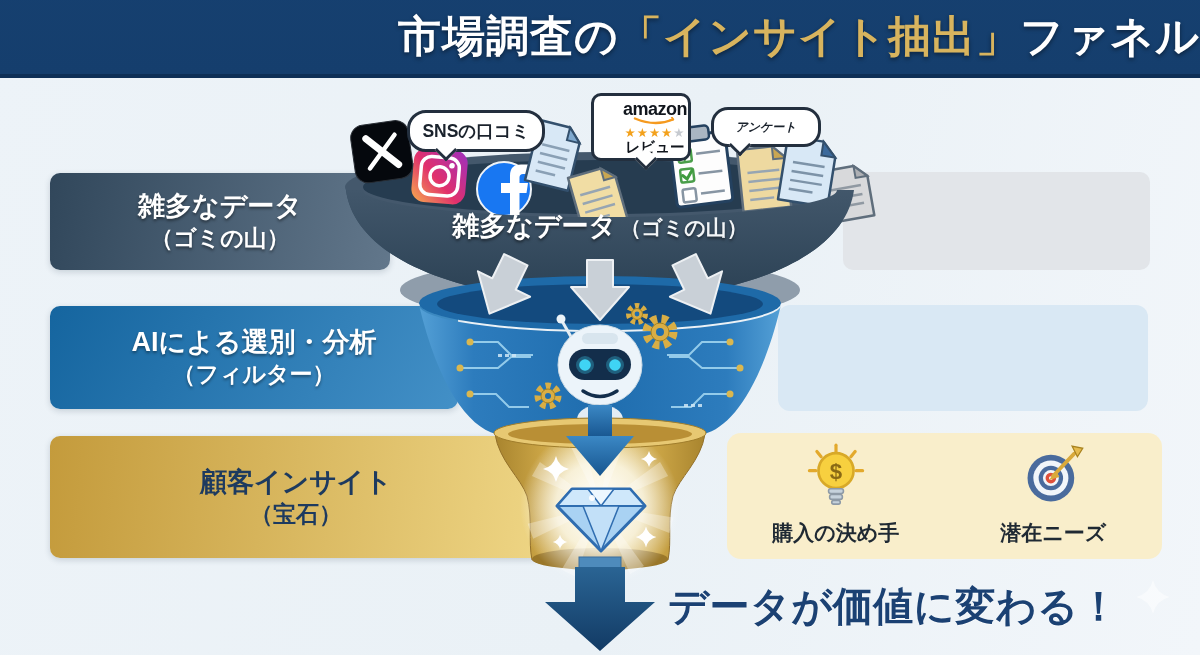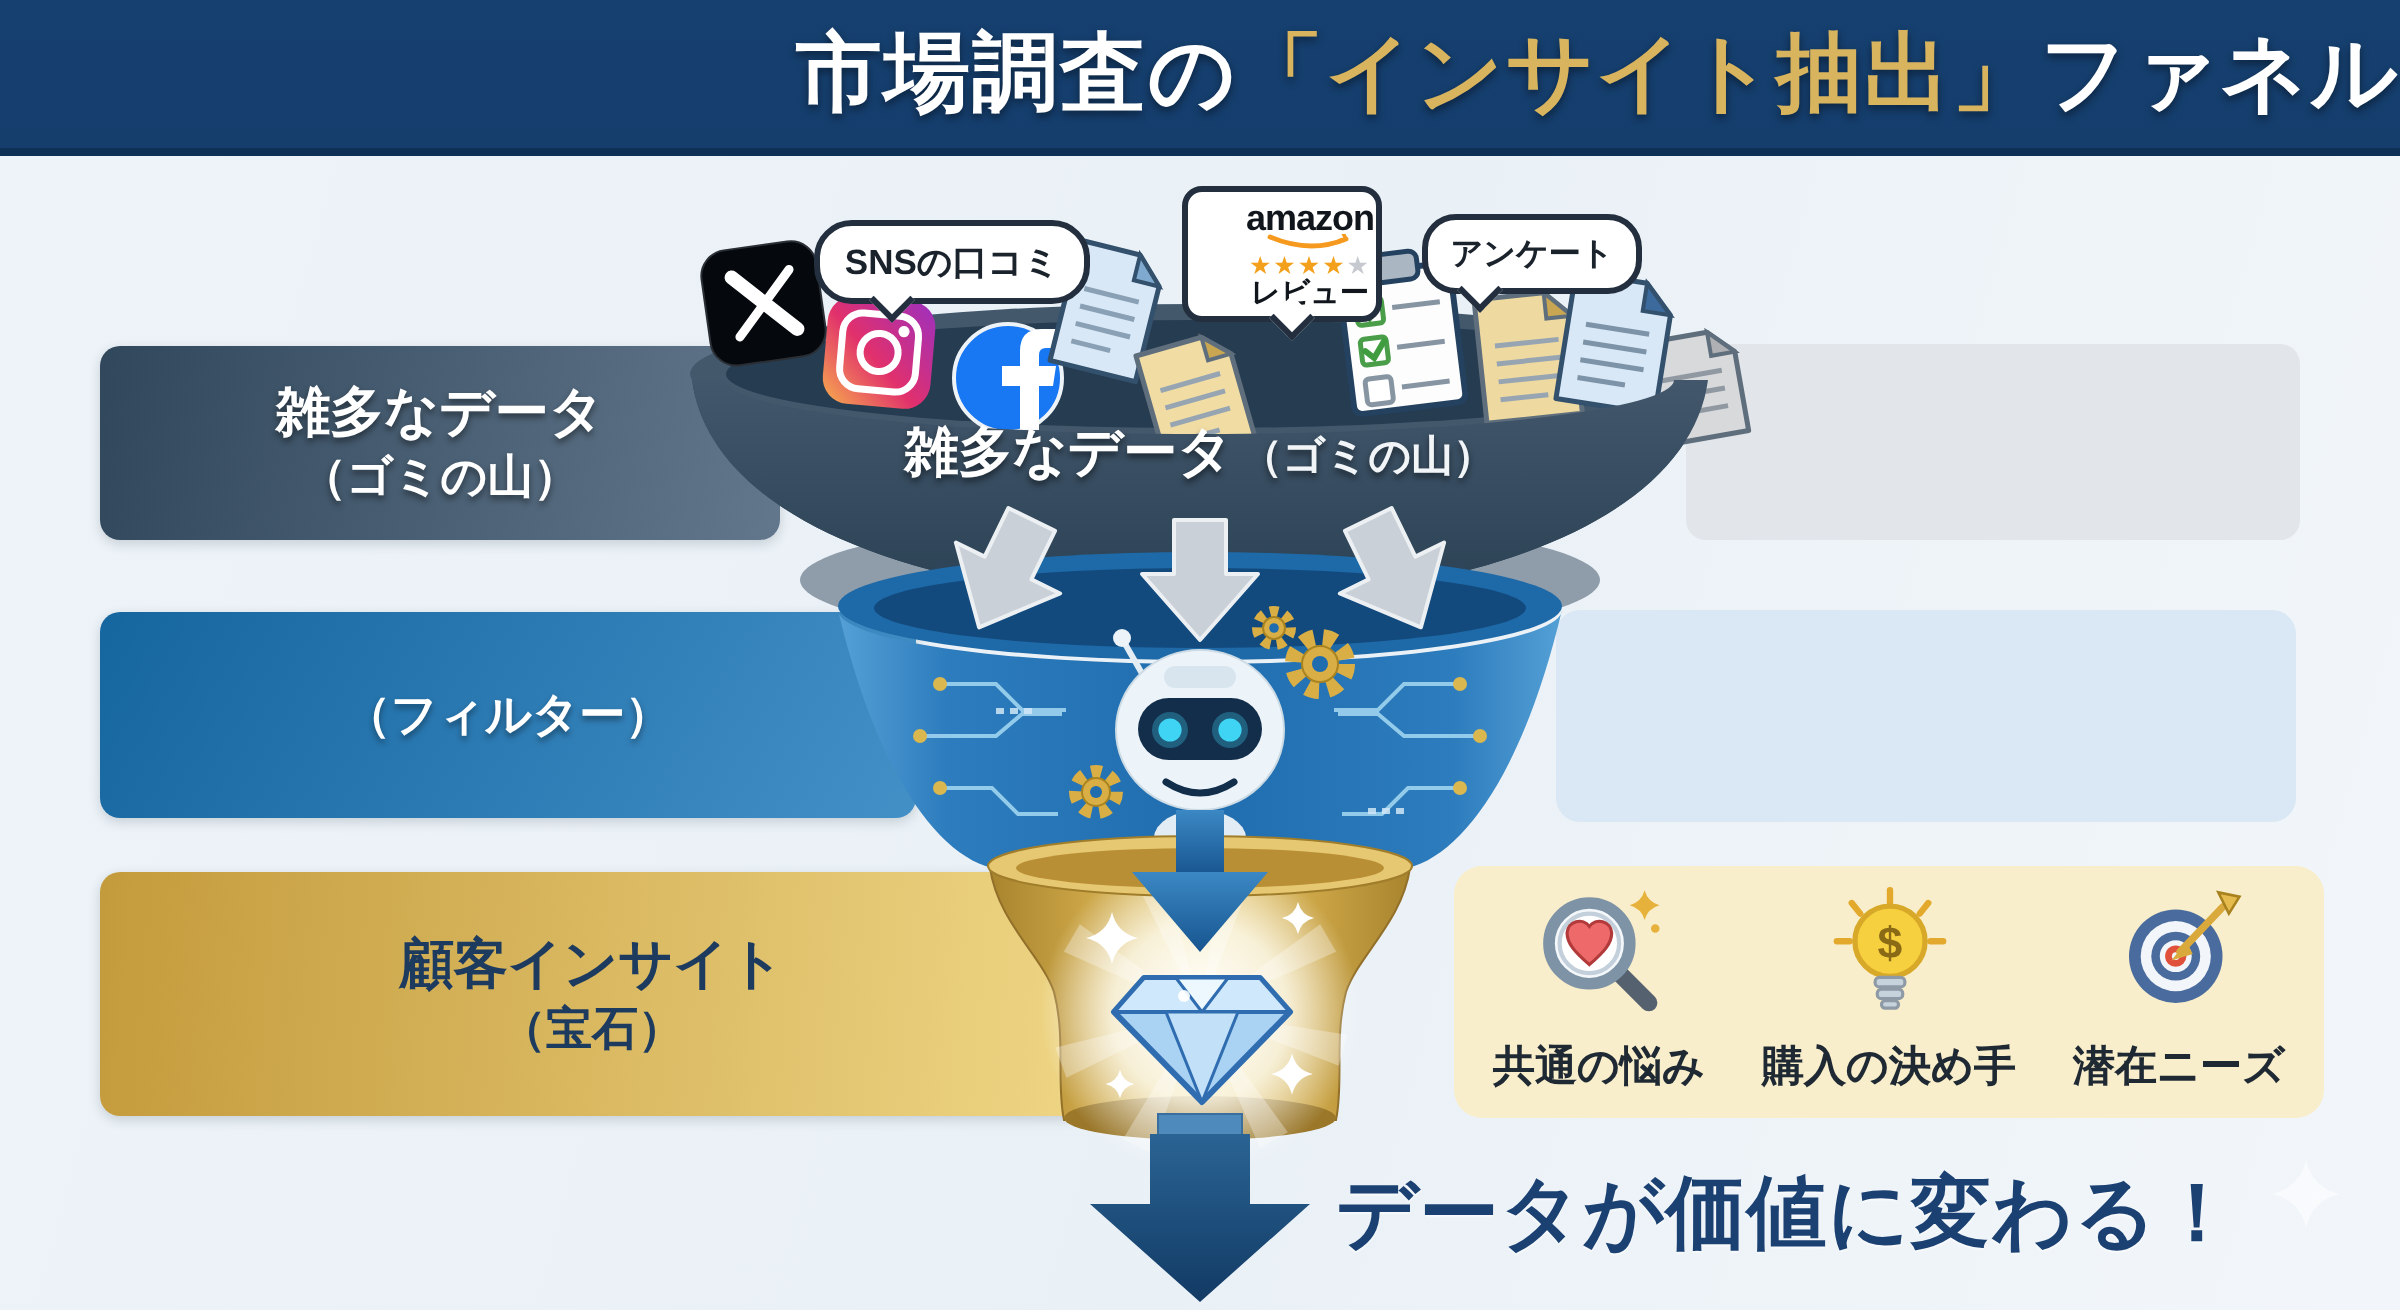--- a/index.html
+++ b/index.html
@@ -34,21 +34,21 @@
   
   .art{position:absolute;left:0;top:0;width:1200px;height:655px;z-index:2;}
   
   .overlay{position:absolute;z-index:3;text-align:right;}
   .bubble{position:absolute;z-index:3;background:#fff;border:3px solid #232f3e;
     display:flex;align-items:center;justify-content:center;font-weight:bold;color:#1a222c;}
   .bubble::after{content:"";position:absolute;bottom:-9px;width:13px;height:13px;background:#fff;
     border-right:3px solid #232f3e;border-bottom:3px solid #232f3e;transform:rotate(45deg);}
   .sns{left:407px;top:110px;width:132px;height:36px;border-radius:19px;font-size:17.5px;}
   .sns::after{left:28px;}
-  .survey{left:711px;top:107px;width:104px;height:34px;border-radius:17px;font-size:16px;}
+  .survey{left:711px;top:107px;width:104px;height:34px;border-radius:17px;font-size:12px;font-style:italic;}
   .survey::after{left:18px;}
   .amazon{left:591px;top:93px;width:100px;height:68px;border-radius:10px;
     flex-direction:column;justify-content:flex-start;padding-top:4px;box-sizing:border-box;padding-left:28px;}
   .amazon::after{left:44px;}
   .az-brand{font-size:18px;font-weight:bold;color:#11161d;line-height:1;letter-spacing:-.5px;}
   .az-smile{width:44px;height:9px;margin-top:-1px;}
   .az-stars{font-size:12.5px;line-height:1.15;letter-spacing:1px;}
   .az-stars .on{color:#f3a11c;}
   .az-stars .off{color:#c6cad0;}
   .az-label{font-size:14.5px;font-weight:bold;color:#11161d;line-height:1.1;}
@@ -67,41 +67,31 @@
     <h1 class="title"><span>市場調査の</span><span class="gold">「インサイト抽出」</span><span>ファネル</span></h1>
   </header>
 
   <div class="band b1l">
     <div class="l1">雑多なデータ</div>
     <div class="l2">（ゴミの山）</div>
   </div>
   <div class="band b1r"></div>
 
   <div class="band b2l">
+    <div class="l1">AIによる選別・分析</div>
     <div class="l2">（フィルター）</div>
   </div>
   <div class="band b2r"></div>
 
   <div class="band b3l">
     <div class="l1">顧客インサイト</div>
     <div class="l2">（宝石）</div>
   </div>
 
   <div class="band b3r">
-    <div class="insight">
-      <svg viewBox="0 0 64 64">
-        <path d="M0,-7 Q1.5,-1.5 7,0 Q1.5,1.5 0,7 Q-1.5,1.5 -7,0 Q-1.5,-1.5 0,-7 Z" transform="translate(53,9)" fill="#e7b23c"></path>
-        <circle cx="58" cy="20" r="2" fill="#e7b23c"></circle>
-        <line x1="41" y1="41" x2="55" y2="55" stroke="#55616e" stroke-width="8" stroke-linecap="round"></line>
-        <circle cx="27" cy="27" r="19" fill="#f4f8fb" stroke="#7e93a6" stroke-width="5.5"></circle>
-        <circle cx="27" cy="27" r="14" fill="#ffffff" stroke="#c3d0db" stroke-width="2"></circle>
-        <path d="M27,37 C20,31 16.5,27 16.5,22 a5.8,5.8 0 0 1 10.5,-3 a5.8,5.8 0 0 1 10.5,3 c0,5 -3.5,9 -10.5,15 z" fill="#ee6a6a" stroke="#b23a3a" stroke-width="1.5"></path>
-      </svg>
-      <div class="insight-label">共通の悩み</div>
-    </div>
     <div class="insight">
       <svg viewBox="0 0 64 64">
         <g stroke="#e3a92c" stroke-width="3" stroke-linecap="round">
           <line x1="32" y1="2" x2="32" y2="8"></line>
             <line x1="14" y1="8" x2="18" y2="13"></line>
           <line x1="50" y1="8" x2="46" y2="13"></line>
             <line x1="7" y1="26" x2="13" y2="26"></line>
           <line x1="57" y1="26" x2="51" y2="26"></line>
         </g>
         <circle cx="32" cy="26" r="16.5" fill="#f7d03f" stroke="#d8a928" stroke-width="2.5"></circle>

